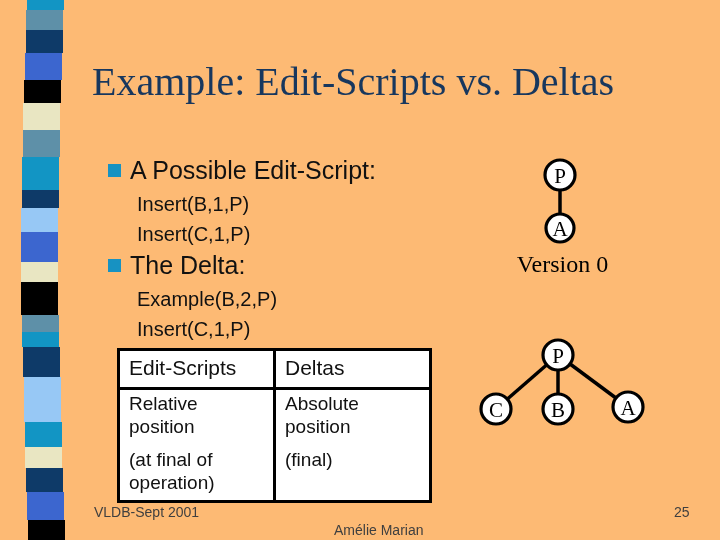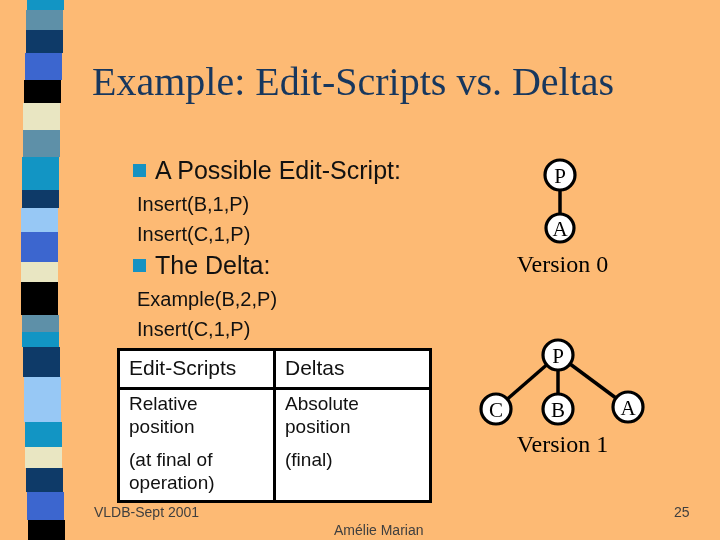--- a/index.html
+++ b/index.html
@@ -10,21 +10,21 @@
   
   .strip{position:absolute;left:24px;top:0;width:44px;height:540px;}
   .strip div{width:37px;}
 
   
   .title{position:absolute;left:92px;top:58px;width:600px;
          font-family:"Liberation Serif",serif;font-size:40px;line-height:48px;
          color:#17375E;white-space:nowrap;}
 
   
-  .bullet-line{position:absolute;display:flex;align-items:flex-start;margin-left:25px;}
+  .bullet-line{position:absolute;display:flex;align-items:flex-start;}
   .bullet-sq{width:13px;height:13px;background:#1792C2;margin-top:9px;flex:0 0 13px;}
   .bullet-label{margin-left:9px;font-size:25px;line-height:30px;color:#111111;white-space:nowrap;}
   .sub-line{position:absolute;left:137px;font-size:20px;line-height:24px;color:#111111;white-space:nowrap;}
 
   
   .version-caption{position:absolute;left:480px;width:165px;text-align:center;
          font-family:"Liberation Serif",serif;font-size:24px;color:#000000;white-space:nowrap;}
 
   
   .slide-table{position:absolute;left:117px;top:348px;border-collapse:collapse;background:#ffffff;}
@@ -125,19 +125,18 @@
     <line x1="108" y1="25" x2="178" y2="77" stroke="#000" stroke-width="3.5"></line>
     <circle cx="108" cy="25" r="15" fill="#fff" stroke="#000" stroke-width="3.2"></circle>
     <circle cx="46" cy="79" r="15" fill="#fff" stroke="#000" stroke-width="3.2"></circle>
     <circle cx="108" cy="79" r="15" fill="#fff" stroke="#000" stroke-width="3.2"></circle>
     <circle cx="178" cy="77" r="15" fill="#fff" stroke="#000" stroke-width="3.2"></circle>
     <text x="108" y="26" text-anchor="middle" dominant-baseline="central">P</text>
     <text x="46" y="80" text-anchor="middle" dominant-baseline="central">C</text>
     <text x="108" y="80" text-anchor="middle" dominant-baseline="central">B</text>
     <text x="178" y="78" text-anchor="middle" dominant-baseline="central">A</text>
   </svg>
-  <div class="version-caption" style="top:431px;">Version 1</div>
 
   <div class="footer-text footer-left" style="color: rgb(63, 63, 63);">VLDB-Sept 2001</div>
   <div class="footer-text footer-center" style="color: rgb(63, 63, 63);">Amélie Marian</div>
   <div class="footer-text footer-right" style="color: rgb(63, 63, 63); text-align: right;">25</div>
 
 </div>
 
 </body></html>

